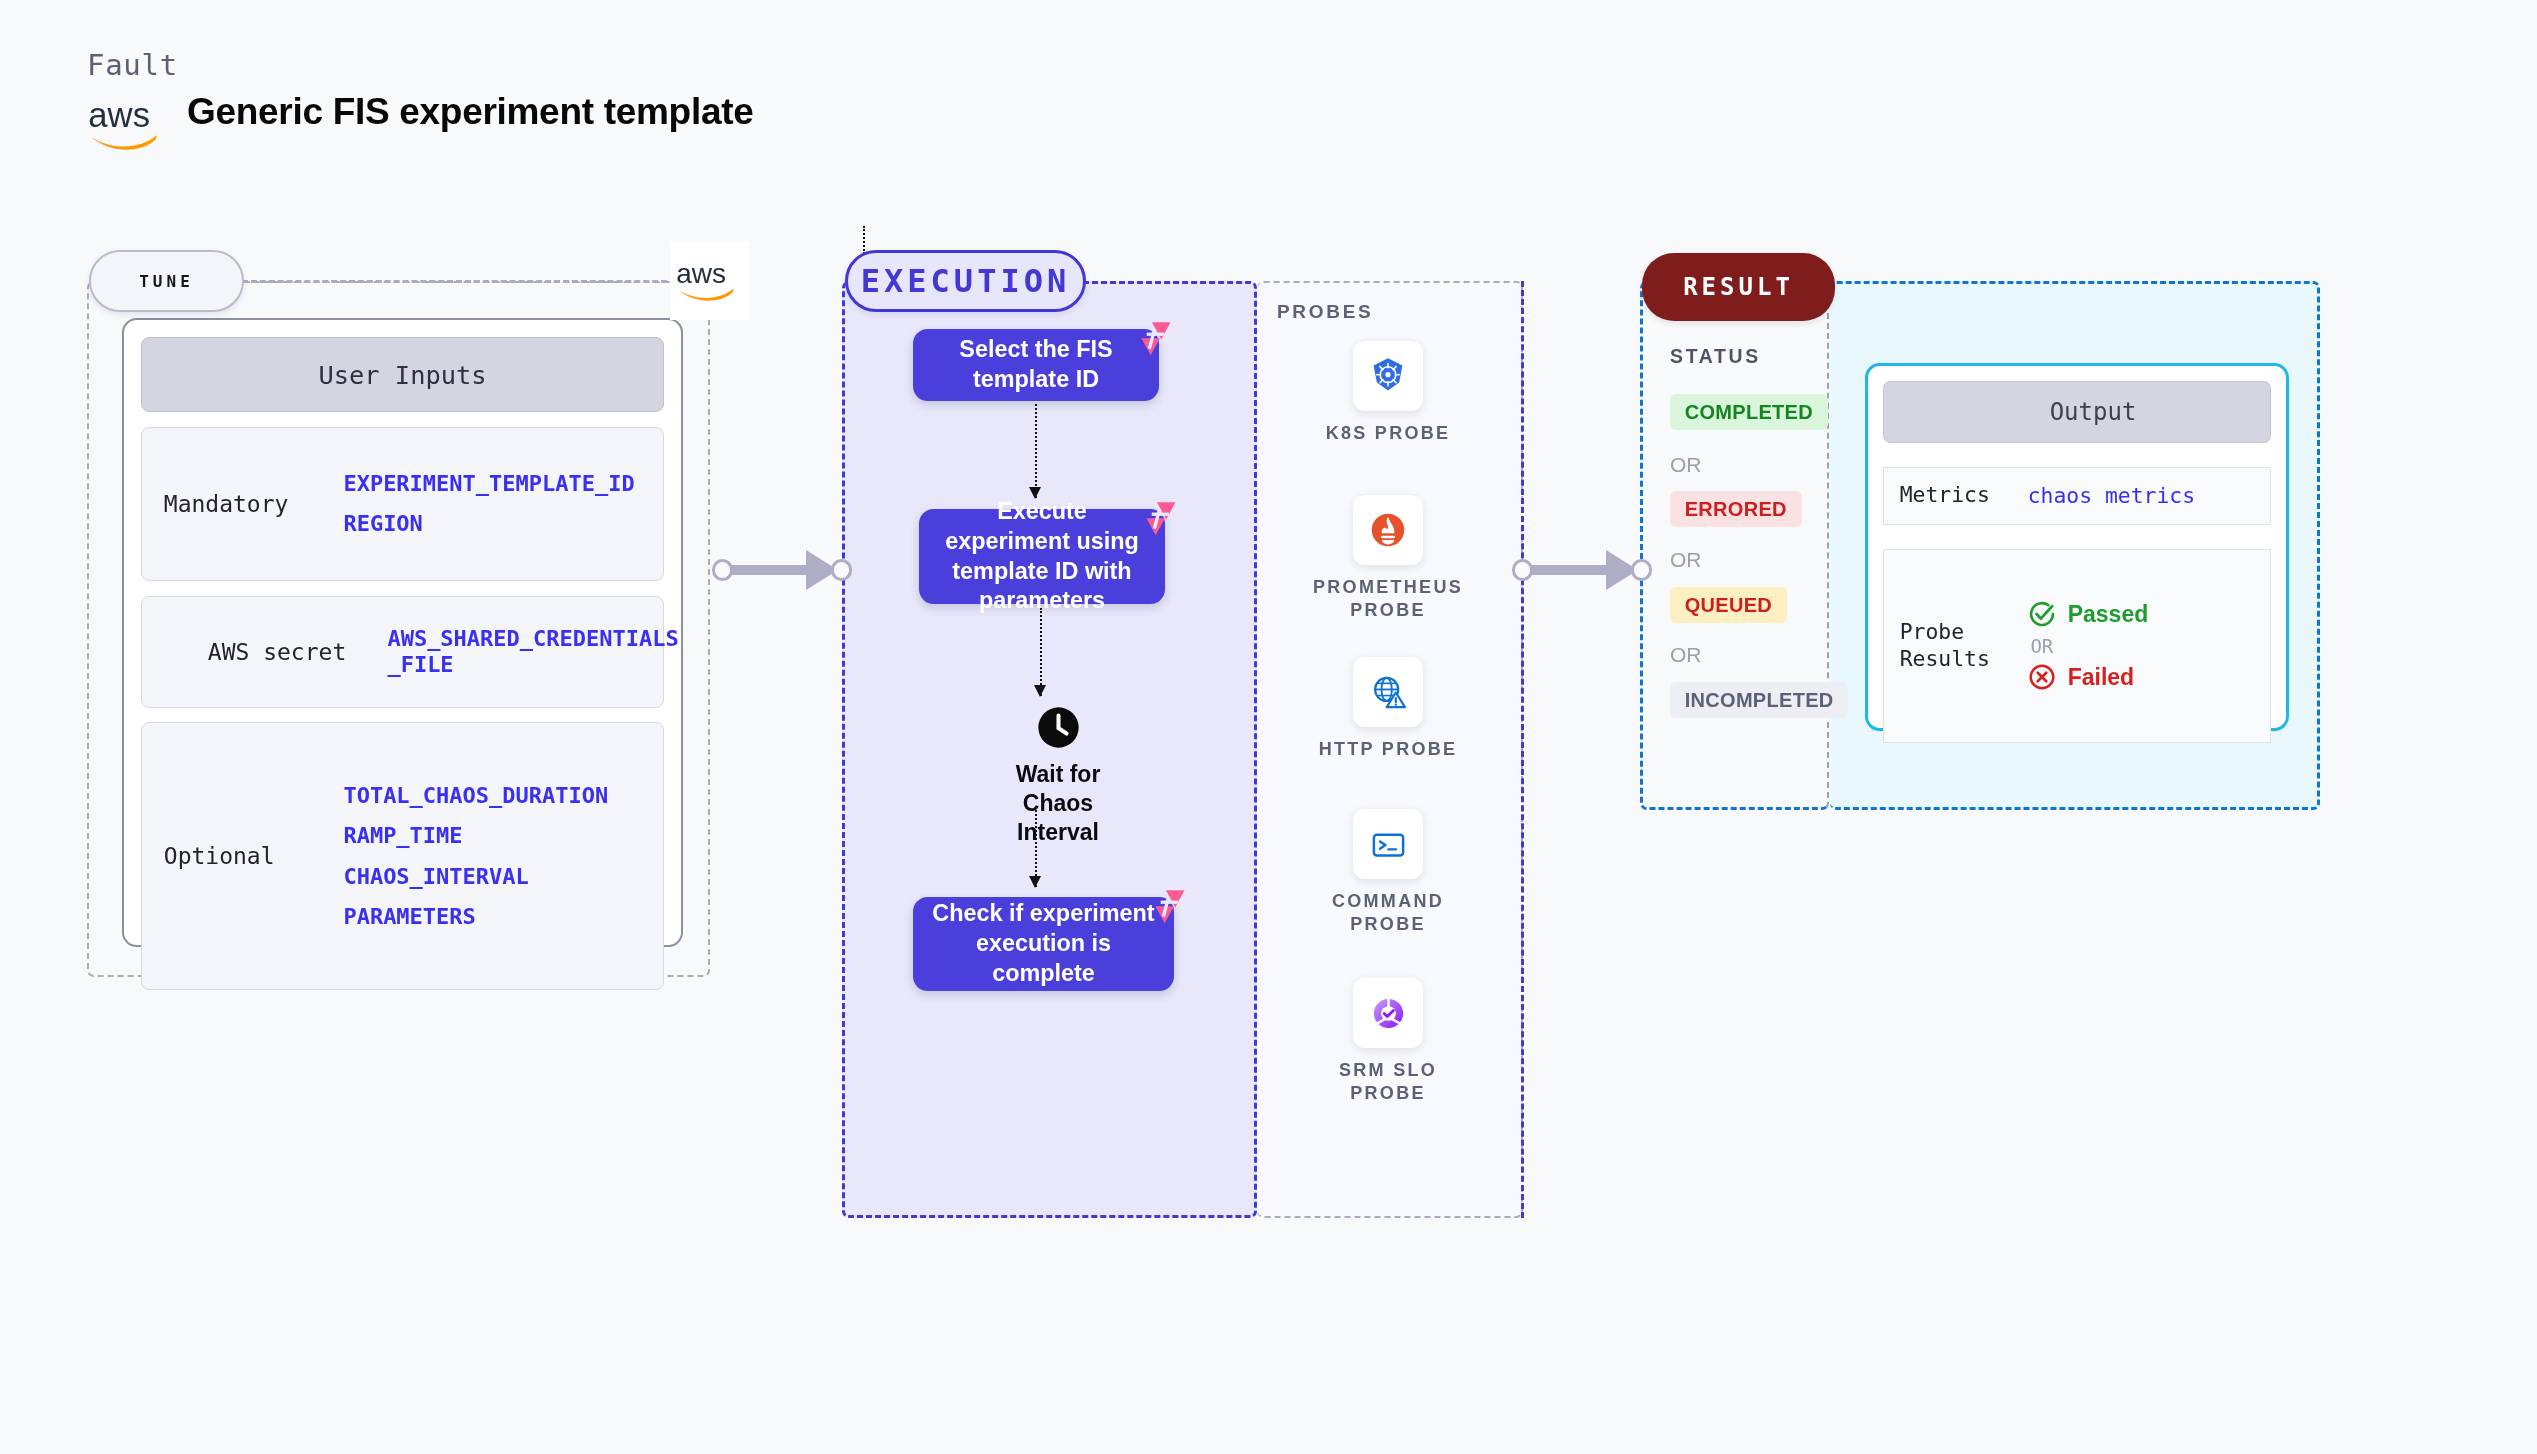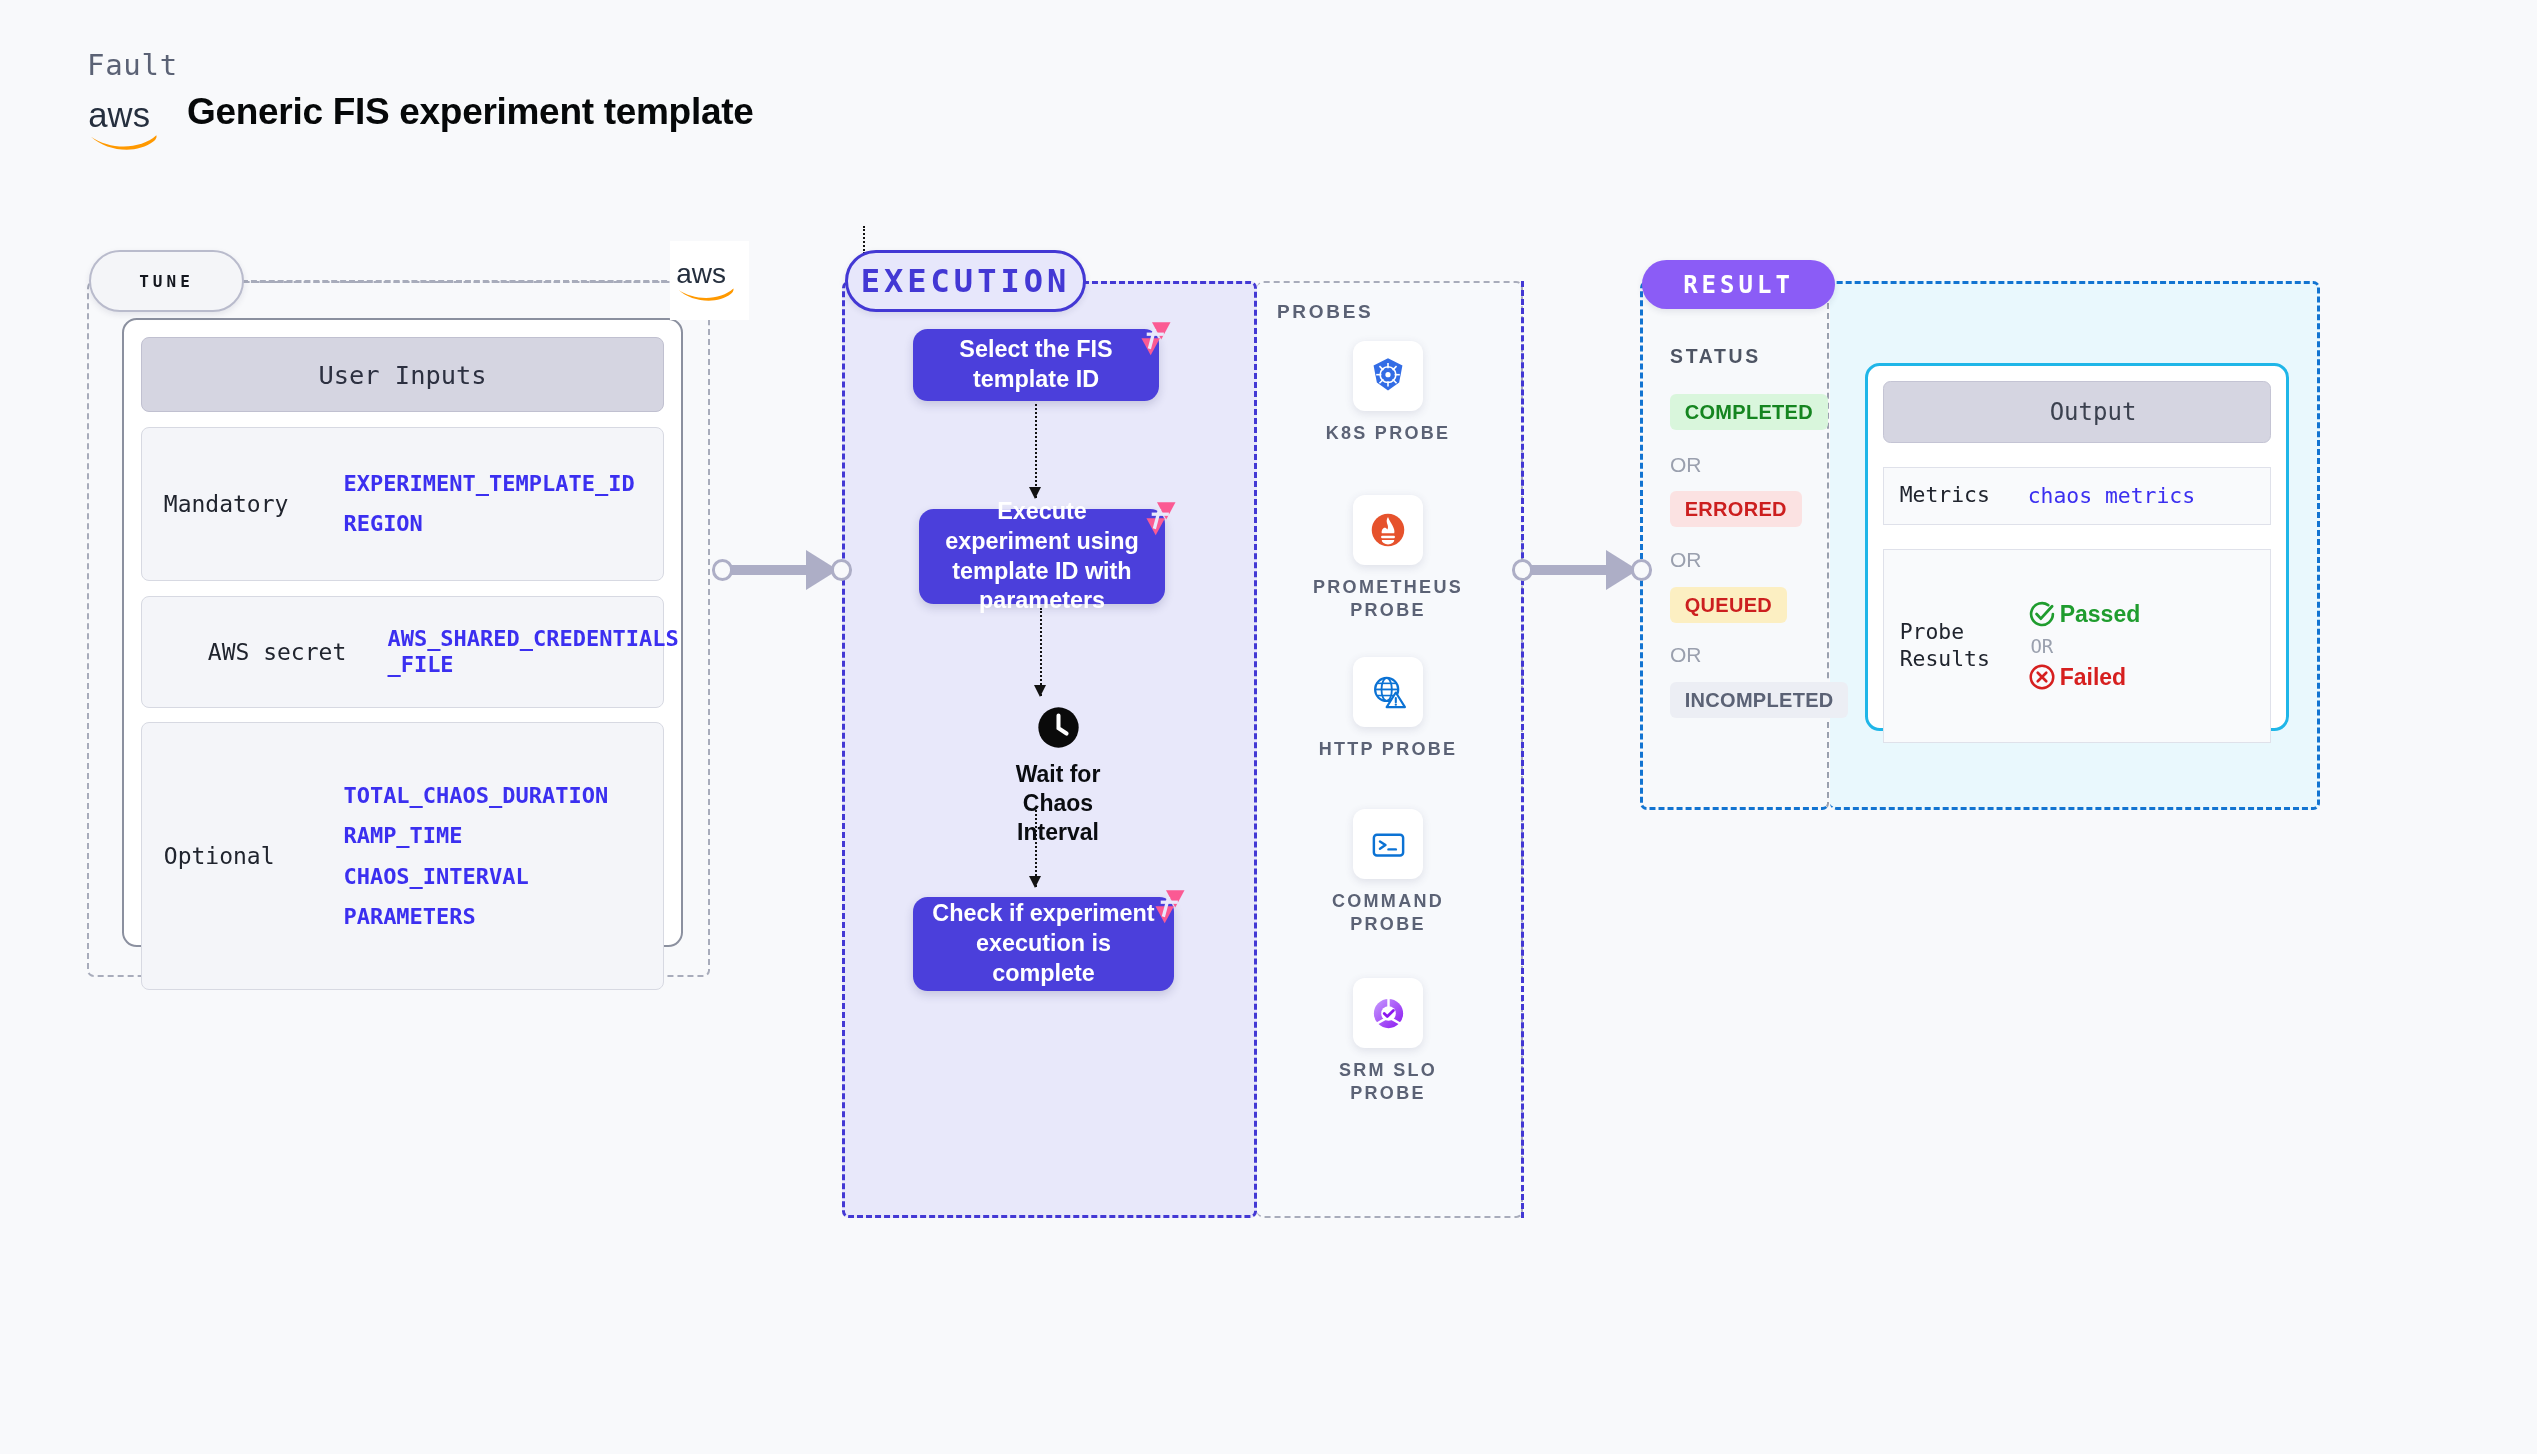--- a/index.html
+++ b/index.html
@@ -43,22 +43,22 @@
     left: 89px; top: 250px; width: 155px; height: 62px;
     background: #f4f5f8; border: 2.7px solid #b9bbcc;
     color: #14171f; font-size: 16px;
   }
   .pill-exec {
     left: 845px; top: 250px; width: 241px; height: 62px;
     background: #e7e7fb; border: 3.3px solid #4338d4;
     color: #4338d4; font-size: 32px;
   }
   .pill-result {
-    left: 1642px; top: 260px; width: 193px; height: 49px;
-    background: #8b5cf6; border: none;
+    left: 1642px; top: 253px; width: 193px; height: 68px;
+    background: #7f1d1d; border: none;
     color: #ffffff; font-size: 24px;
   }
 
   
   .dash-box { position: absolute; border-radius: 6.7px; }
 
   .tune-box {
     left: 87px; top: 281px; width: 623px; height: 696px;
     border: 2.7px dashed #a8acbb; background: transparent;
   }
@@ -246,21 +246,21 @@
   .out-label {
     width: 144px; padding-left: 16px; flex-shrink: 0;
     font-family: "DejaVu Sans Mono", monospace;
     font-size: 21.4px; color: #20242e; line-height: 1.25;
   }
   .out-metric-val {
     font-family: "DejaVu Sans Mono", monospace;
     font-size: 21.4px; color: #3b2ff0;
   }
   .out-results { display: flex; flex-direction: column; gap: 6.7px; }
-  .out-res-line { display: flex; align-items: center; gap: 4px; text-align: center; }
+  .out-res-line { display: flex; align-items: center; gap: 12px; text-align: center; }
   .out-res-text { font-size: 23px; font-weight: bold; }
   .res-passed { color: #1f9c2e; }
   .res-failed { color: #d61f1f; }
   .out-or { font-family: "DejaVu Sans Mono", monospace; font-size: 19px; color: #9aa0ae; padding-left: 2.7px; }
 
   
   .conn { position: absolute; z-index: 8; height: 40px; }
   .conn-line {
     position: absolute; left: 12px; top: 14.7px;
     height: 10.7px; background: #adaec6;

